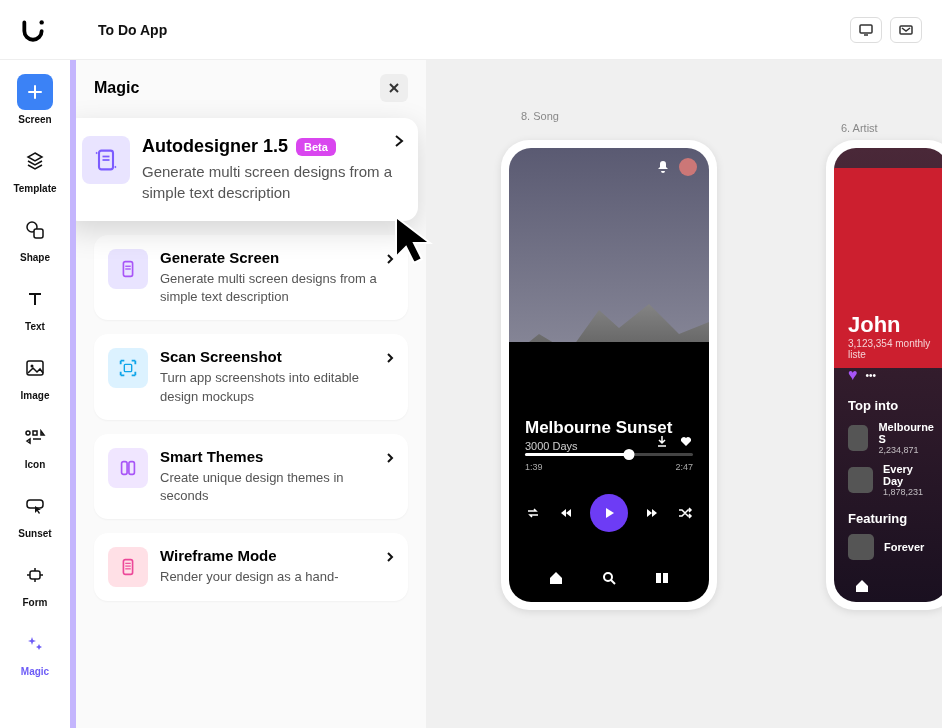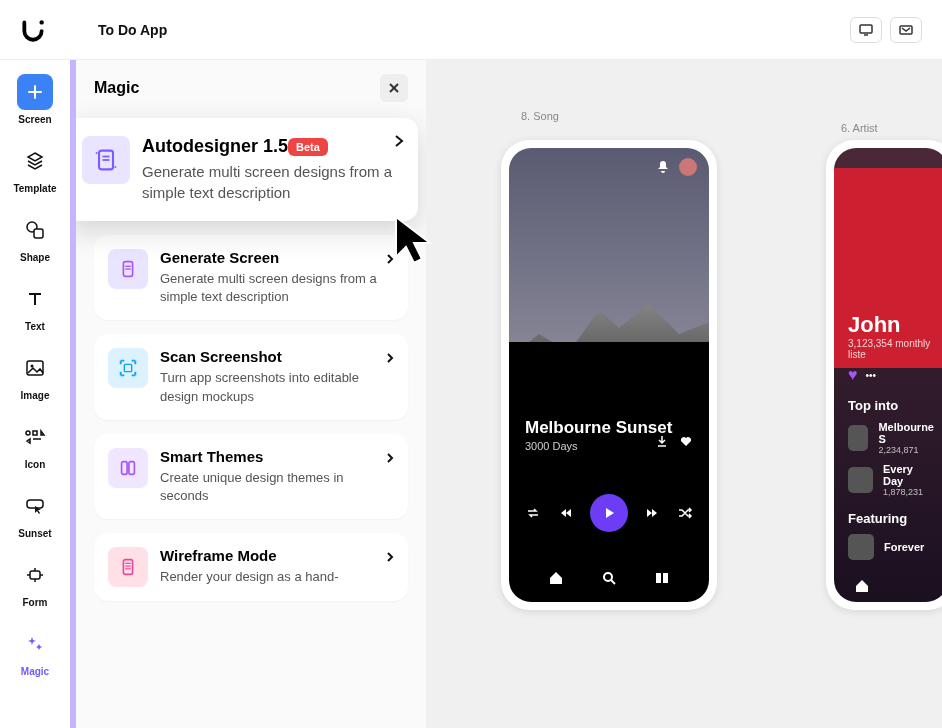--- a/index.html
+++ b/index.html
@@ -24,23 +24,23 @@
 .magic-panel { width: 350px; background: #fafafa; padding: 14px 18px; overflow: hidden; position: relative; }
 .magic-header { display: flex; justify-content: space-between; align-items: center; margin-bottom: 16px; }
 .magic-title { font-size: 16px; font-weight: 700; }
 .close-btn { width: 28px; height: 28px; border-radius: 6px; background: #eee; display: flex; align-items: center; justify-content: center; cursor: pointer; }
 
 .magic-card { background: #fff; border-radius: 14px; padding: 14px; display: flex; gap: 12px; margin-bottom: 14px; box-shadow: 0 1px 2px rgba(0,0,0,0.04); cursor: pointer; position: relative; }
 .magic-card.featured { box-shadow: 0 10px 30px rgba(0,0,0,0.15); margin-left: -30px; margin-right: -10px; padding: 18px; z-index: 10; }
 .card-icon { width: 40px; height: 40px; border-radius: 8px; display: flex; align-items: center; justify-content: center; flex-shrink: 0; }
 .featured .card-icon { width: 48px; height: 48px; }
 .card-body { flex: 1; }
-.card-title { font-size: 15px; font-weight: 700; display: flex; align-items: center; }
+.card-title { font-size: 15px; font-weight: 700; display: flex; align-items: center; gap: 8px; }
 .featured .card-title { font-size: 18px; }
-.beta-tag { background: #ef4444; color: #fff; font-size: 11px; font-weight: 700; padding: 3px 8px; border-radius: 6px; }
+.beta-tag { background: #d946ef; color: #fff; font-size: 11px; font-weight: 700; padding: 3px 8px; border-radius: 6px; }
 .card-desc { font-size: 13px; color: #555; margin-top: 4px; line-height: 1.4; }
 .featured .card-desc { font-size: 15px; }
 .card-chevron { position: absolute; right: 14px; top: 16px; }
 
 .canvas { flex: 1; background: #f0f0f0; position: relative; overflow: hidden; }
 .mock-label { position: absolute; font-size: 11px; color: #888; }
 
 .phone { position: absolute; width: 216px; height: 470px; background: #fff; border-radius: 28px; padding: 8px; box-shadow: 0 2px 8px rgba(0,0,0,0.1); }
 .phone-inner { width: 100%; height: 100%; border-radius: 22px; overflow: hidden; position: relative; }
 
@@ -324,20 +324,30 @@
           <div class="song-artist">3000 Days</div>
         </div>
         <div class="song-actions">
           <svg width="14" height="14" viewBox="0 0 14 14">
               <path d="M7 2 v6 M4 6 l3 3 l3-3 M3 12 h8" stroke="#fff" stroke-width="1.5" fill="none"></path>
             </svg>
           <svg width="14" height="14" viewBox="0 0 14 14">
               <path d="M7 12 L2 7 a3 3 0 0 1 5-3 a3 3 0 0 1 5 3 Z" fill="#fff"></path>
             </svg>
         </div>
+        <div class="progress">
+          <div class="prog-bar">
+              <div class="prog-fill"></div>
+              <div class="prog-knob"></div>
+            </div>
+          <div class="prog-times">
+            <span>1:39</span>
+            <span>2:47</span>
+          </div>
+        </div>
         <div class="controls">
           <svg width="16" height="14" viewBox="0 0 16 14">
               <path d="M3 5 h8 l-2-2 M13 9 h-8 l2 2" stroke="#fff" stroke-width="1.5" fill="none"></path>
             </svg>
           <svg width="16" height="14" viewBox="0 0 16 14">
               <path d="M8 3 L3 7 L8 11 Z M13 3 L8 7 L13 11 Z" fill="#fff"></path>
             </svg>
           <div class="play-btn">
             <svg width="14" height="14" viewBox="0 0 14 14">
                 <path d="M4 2 L12 7 L4 12 Z" fill="#fff"></path>

